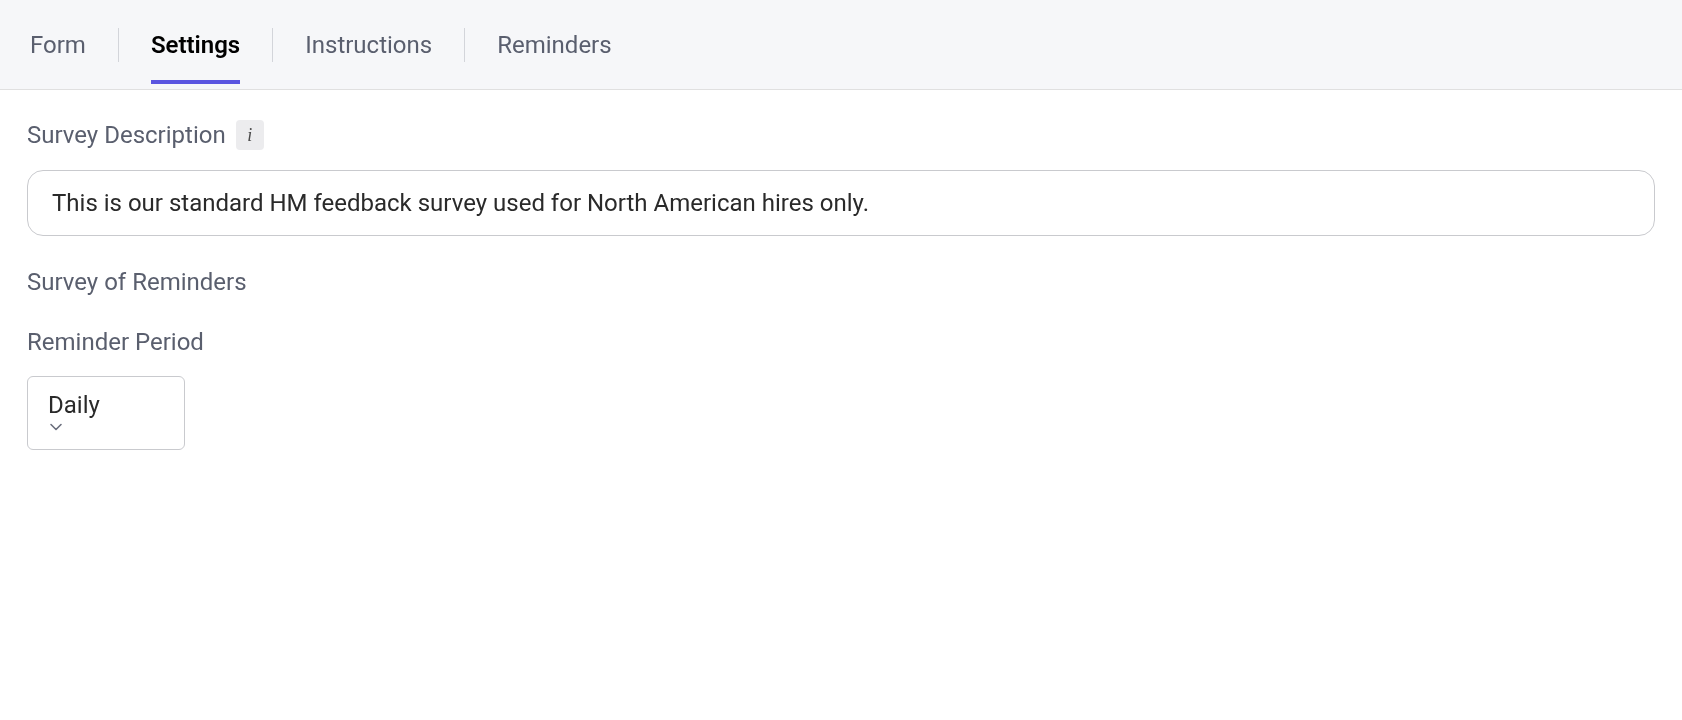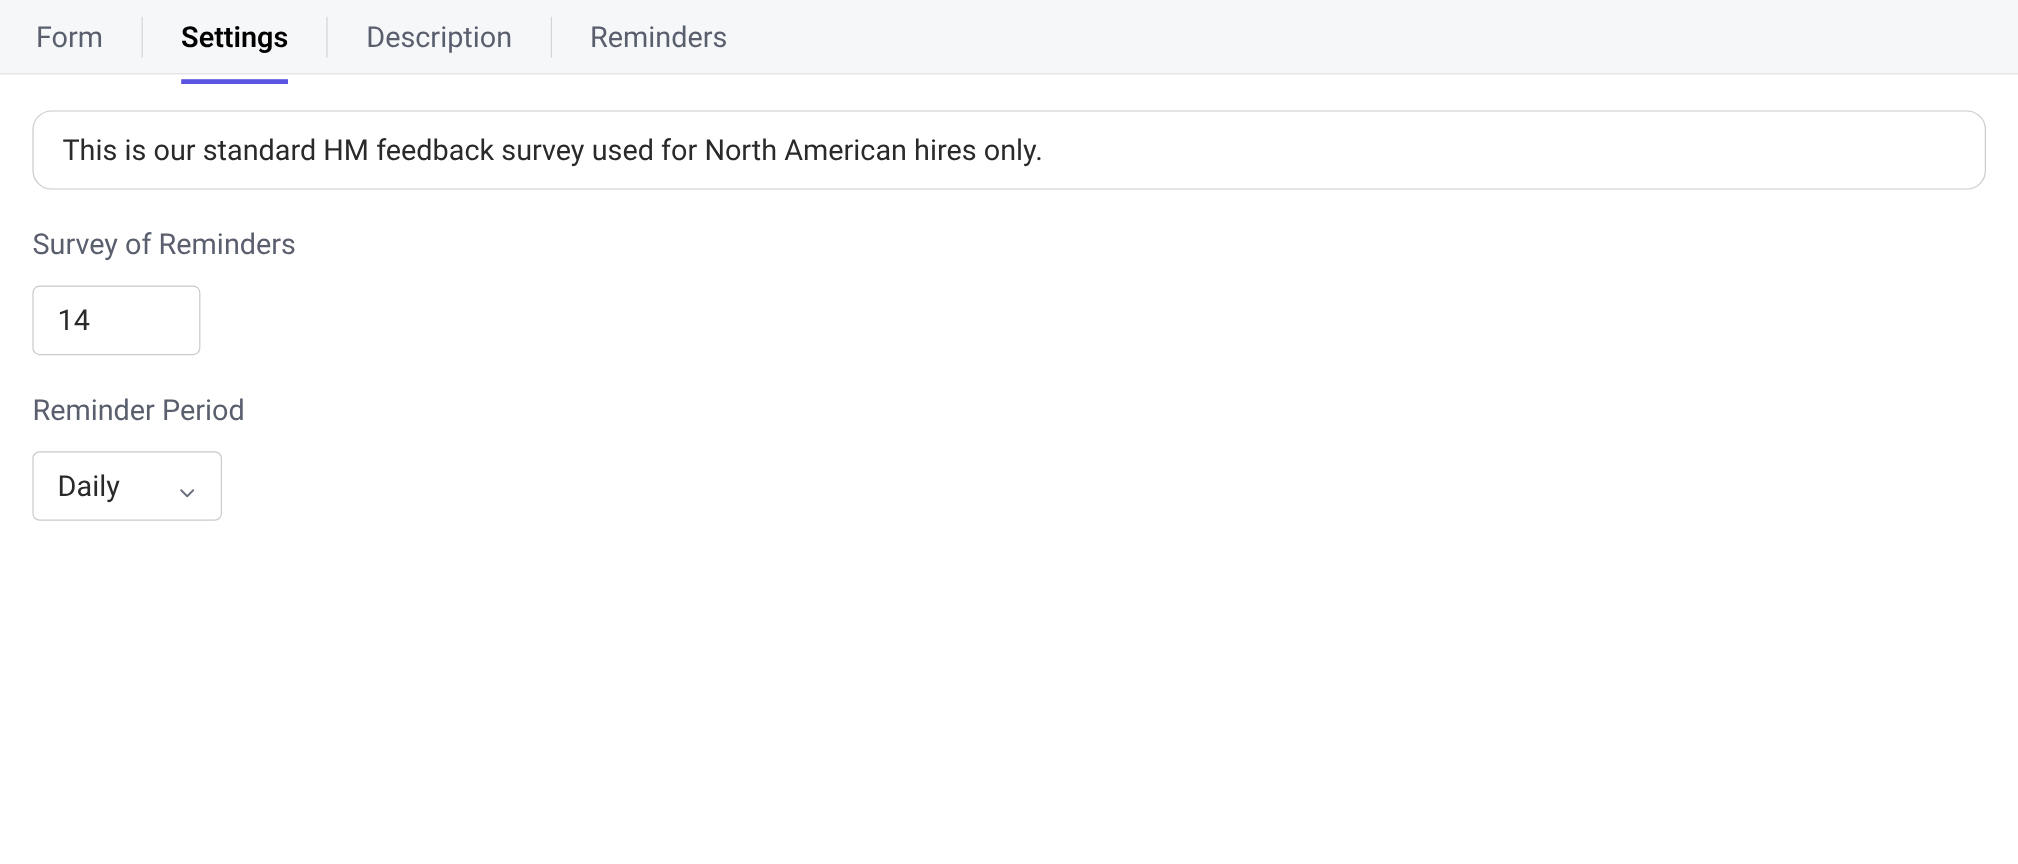--- a/index.html
+++ b/index.html
@@ -11,21 +11,21 @@
       font-family: -apple-system, BlinkMacSystemFont, "Segoe UI", Roboto, Helvetica, Arial, sans-serif;
       background: #ffffff;
       width: 1682px;
     }
     .tab-bar {
       display: flex;
       align-items: center;
       background: #f6f7f9;
       padding: 0 30px;
       border-bottom: 1px solid #e0e0e0;
-      height: 62px;
+      height: 90px;
     }
     .tab {
       font-size: 24px;
       color: #5a5f6e;
       padding: 24px 0;
       cursor: pointer;
       position: relative;
     }
     .tab.active {
       color: #000000;
@@ -93,62 +93,66 @@
       color: #2a2a2a;
       padding: 14px 20px;
       border: 1px solid #c9cace;
       border-radius: 6px;
       background: #ffffff;
       font-family: inherit;
     }
     .select-wrap {
       position: relative;
       display: inline-flex;
-      align-items: flex-end;
+      align-items: flex-start;
       width: 158px;
       border: 1px solid #c9cace;
       border-radius: 6px;
       background: #ffffff;
       padding: 14px 20px;
       cursor: pointer;
+      flex-direction: column;
     }
     .select-value {
       font-size: 24px;
       color: #2a2a2a;
       flex: 1;
     }
     .chevron {
       color: #6b6f7d;
       display: inline-flex;
     }
   </style>
 </head>
 <body>
 
 <div class="tab-bar">
   <div class="tab">Form</div>
   <div class="tab-sep"></div>
   <div class="tab active">Settings</div>
   <div class="tab-sep"></div>
-  <div class="tab">Description</div>
+  <div class="tab">Instructions</div>
   <div class="tab-sep"></div>
   <div class="tab">Reminders</div>
 </div>
 
 <div class="content">
 
   <div class="field-group">
+    <div class="field-label-row">
+      <span class="field-label">Survey Description</span>
+      <span class="info-icon">i</span>
+    </div>
     <input type="text" class="text-input" value="This is our standard HM feedback survey used for North American hires only." style="">
   </div>
 
   <div class="field-group">
     <div class="field-label-row">
       <span class="field-label">Survey of Reminders</span>
     </div>
-    <input type="text" class="number-input" value="14" style="">
   </div>
 
   <div class="field-group">
     <div class="field-label-row">
       <span class="field-label">Reminder Period</span>
     </div>
     <div class="select-wrap">
       <span class="select-value">Daily</span>
       <span class="chevron">
         <svg width="16" height="16" viewBox="0 0 16 16" fill="none">

